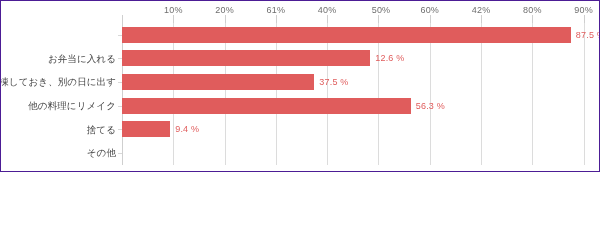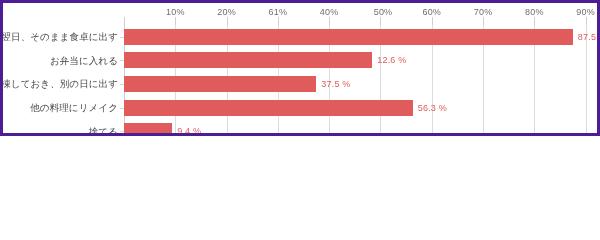--- a/index.html
+++ b/index.html
@@ -7,23 +7,23 @@
     padding: 0;
     background: #ffffff;
   }
   body {
     font-family: "Liberation Sans", "DejaVu Sans", sans-serif;
   }
 
   #chart-frame {
     position: relative;
     width: 600px;
-    height: 136px;
+    height: 172px;
     box-sizing: border-box;
-    border: 3px solid #4c1d95;
+    border: 1px solid #4c1d95;
     background: #ffffff;
     overflow: hidden;
   }
 
   
   #axis-labels {
     position: absolute;
     left: 0;
     top: 0;
     width: 600px;
@@ -124,27 +124,26 @@
 
 <div id="chart-frame">
 
   <div id="axis-labels">
       <div class="axis-tick-label" style="left: 172.29px;">10%</div>
       <div class="axis-tick-label" style="left: 223.581px;">20%</div>
       <div class="axis-tick-label" style="left: 274.871px;">61%</div>
       <div class="axis-tick-label" style="left: 326.161px;">40%</div>
       <div class="axis-tick-label" style="left: 380px;">50%</div>
       <div class="axis-tick-label" style="left: 428.742px;">60%</div>
-      <div class="axis-tick-label" style="left: 480.032px;">70%</div>
+      <div class="axis-tick-label" style="left: 480.032px;">42%</div>
       <div class="axis-tick-label" style="left: 531.323px;">80%</div>
       <div class="axis-tick-label" style="left: 582.613px;">90%</div>
     </div>
 
   <div id="category-column">
-      <div class="category-label" style="top: 11.8333px;">翌日、そのまま食卓に出す</div>
       <div class="category-label" style="top: 35.5px;">お弁当に入れる</div>
       <div class="category-label" style="top: 59.1667px;">冷凍しておき、別の日に出す</div>
       <div class="category-label" style="top: 82.8333px;">他の料理にリメイク</div>
       <div class="category-label" style="top: 106.5px; text-align: right;">捨てる</div>
       <div class="category-label" style="top: 130.167px;">その他</div>
     </div>
 
   <div id="plot-area">
     <div id="axis-line-left"></div>
   <div class="gridline" style="left: 51.2903px;"></div>

